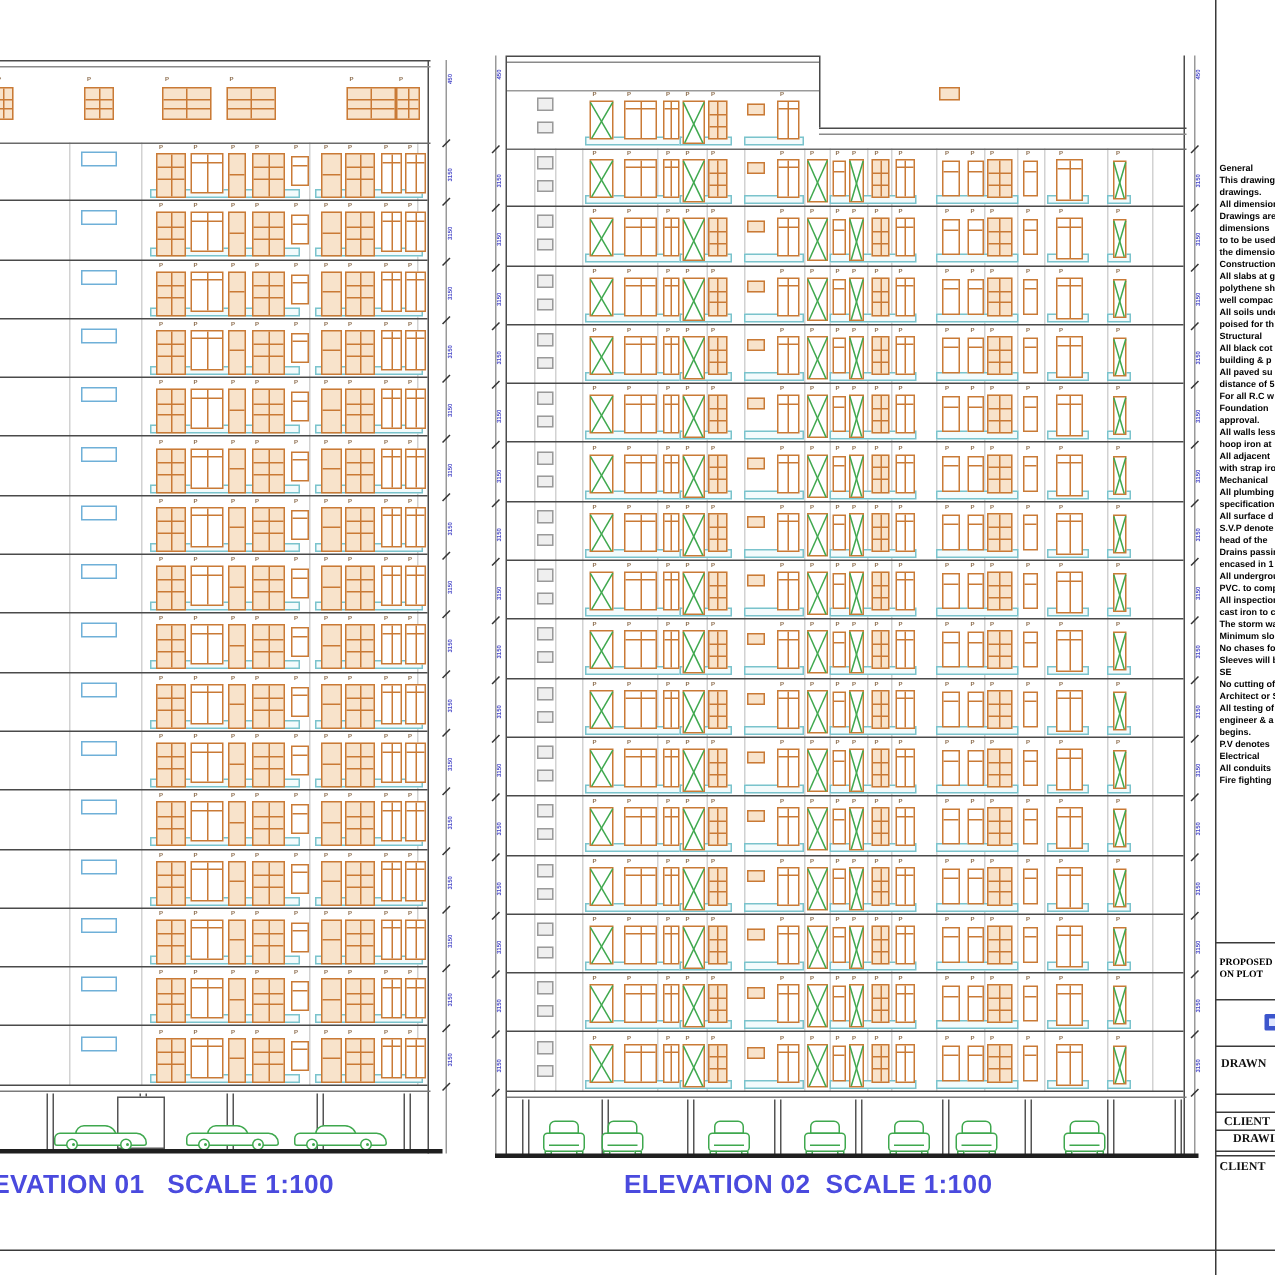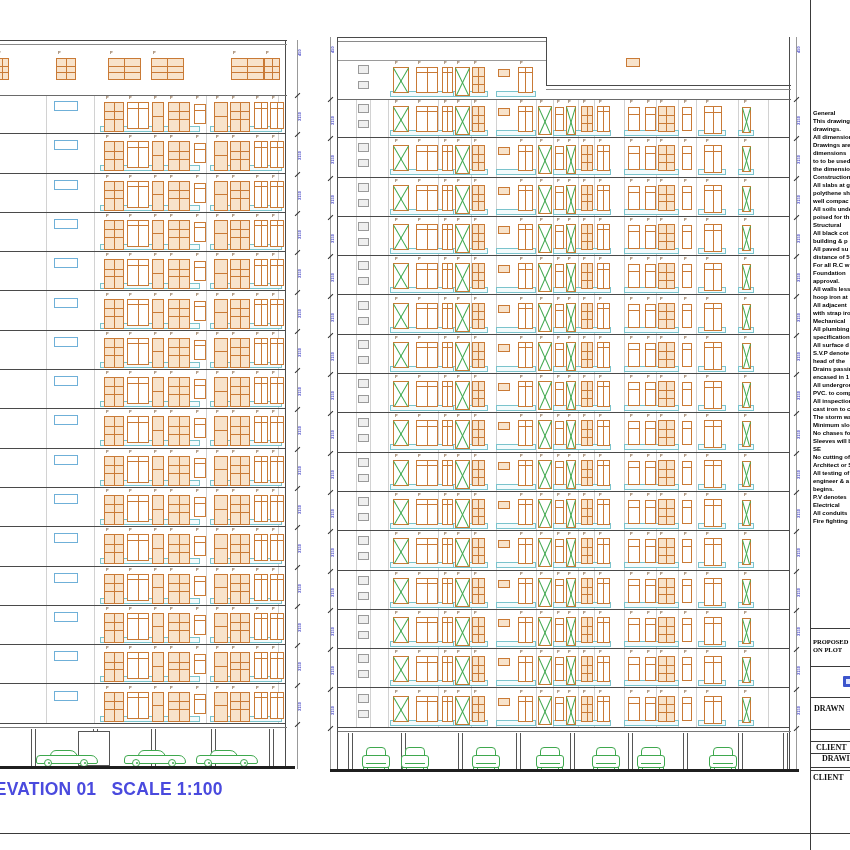--- a/index.html
+++ b/index.html
@@ -2689,20 +2689,21 @@
         <div class="dimlabel" style="position: absolute; left: 459px; top: 598.9px;">3150</div>
         <div class="tick" style="position: absolute; left: 455px; top: 612.2px;"></div>
         <div class="dimlabel" style="position: absolute; left: 459px; top: 638.2px;">3150</div>
         <div class="tick" style="position: absolute; left: 455px; top: 651.5px;"></div>
         <div class="dimlabel" style="position: absolute; left: 459px; top: 677.5px;">3150</div>
         <div class="tick" style="position: absolute; left: 455px; top: 690.8px;"></div>
         <div class="dimlabel" style="position: absolute; left: 459px; top: 16px;">450</div>
       </div>
     </div>
   <div id="label1" class="elev-label">ELEVATION 01   SCALE 1:100</div>
+  <div id="label2" class="elev-label">ELEVATION 02  SCALE 1:100</div>
   <div id="notesDivider"></div>
   <div id="notes">
       <div class="note-line" style="top: 0px;">General</div>
       <div class="note-line" style="top: 8px;">This drawing</div>
       <div class="note-line" style="top: 16px;">drawings.</div>
       <div class="note-line" style="top: 24px;">All dimensions</div>
       <div class="note-line" style="top: 32px;">Drawings are</div>
       <div class="note-line" style="top: 40px;">dimensions</div>
       <div class="note-line" style="top: 48px;">to to be used</div>
       <div class="note-line" style="top: 56px;">the dimensio</div>

